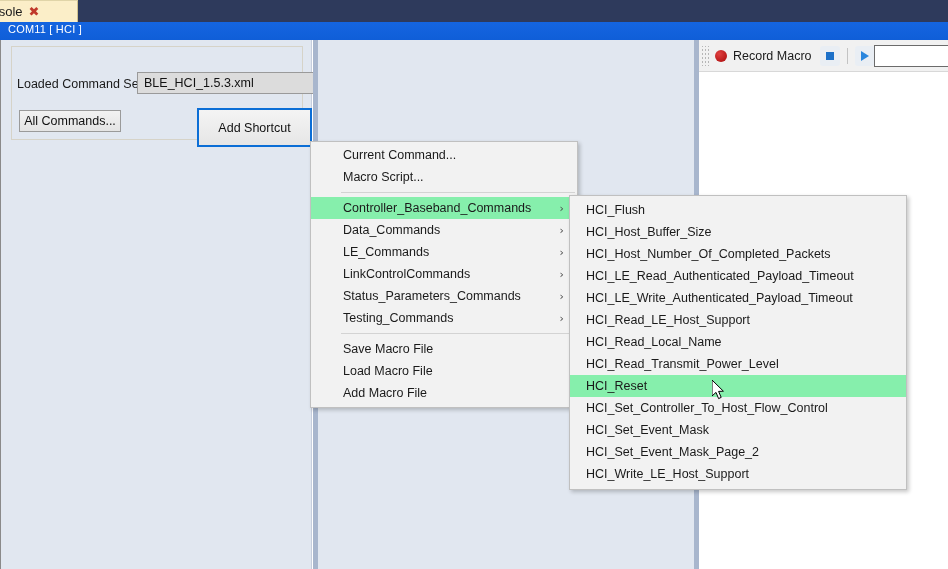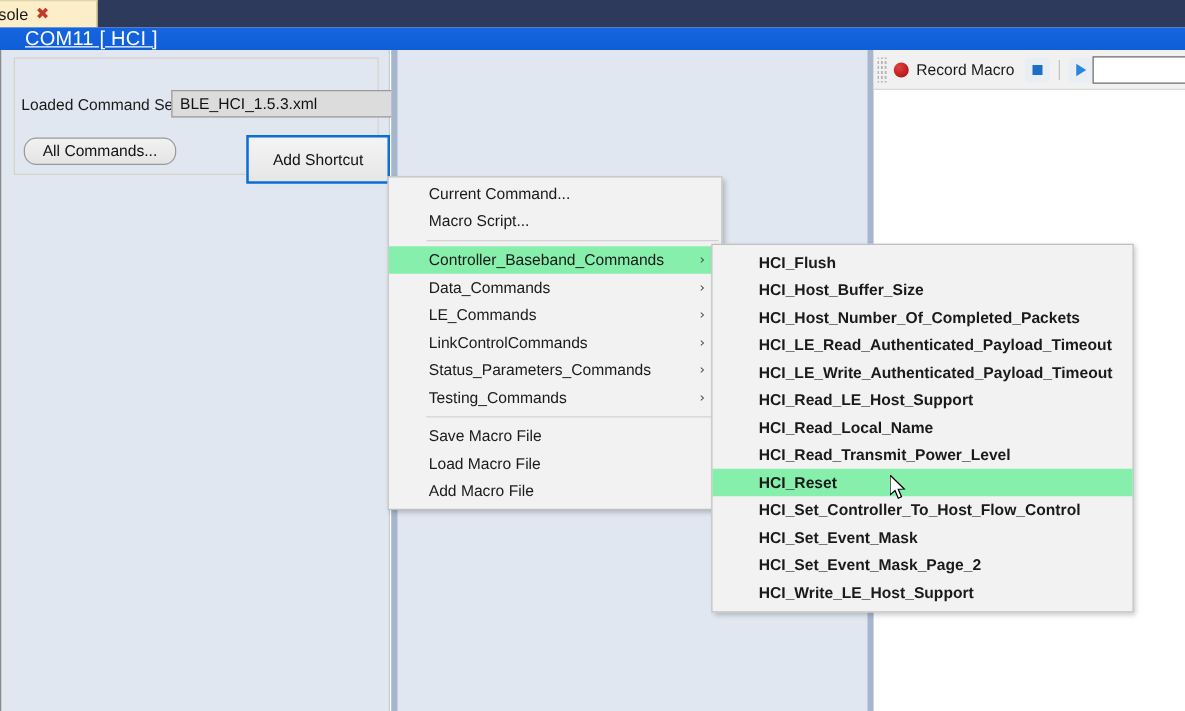--- a/index.html
+++ b/index.html
@@ -40,22 +40,22 @@
     font-family: "DejaVu Sans", sans-serif;
   }
 
   
   #window-title-bar {
     position: absolute; left: 0; top: 22px; width: 948px; height: 18px;
     background: linear-gradient(to bottom, #1565e0 0%, #0f5ed8 100%);
     color: #ffffff;
   }
   #window-title-text {
-    position: absolute; left: 20px; top: 1px;
-    font-size: 16px; color: #fff; letter-spacing: 0.2px; text-decoration: underline;
+    position: absolute; left: 8px; top: 1px;
+    font-size: 11px; color: #fff; letter-spacing: 0.2px;
   }
 
   
   #workspace {
     position: absolute; left: 0; top: 40px; width: 948px; height: 529px;
     background: #ffffff;
   }
 
   
   #left-panel {
@@ -90,21 +90,21 @@
   }
   .btn {
     position: absolute;
     background: linear-gradient(to bottom, #f2f2f2 0%, #e4e4e4 100%);
     border: 1px solid #9a9a9a;
     box-sizing: border-box;
     display: flex; align-items: center; justify-content: center;
     font-size: 12.5px; color: #111;
     cursor: default;
   }
-  #all-commands-button { left: 7px; top: 63px; width: 122px; height: 22px; border-radius: 10px; }
+  #all-commands-button { left: 7px; top: 63px; width: 102px; height: 22px; }
   #add-shortcut-button {
     left: 185px; top: 61px; width: 115px; height: 39px;
     border: 2px solid #0b6ed6;
     background: linear-gradient(to bottom, #f4f4f4 0%, #e6e6e6 100%);
   }
 
   
   #center-panel {
     position: absolute; left: 313px; top: 0; width: 385px; height: 529px;
     background: #e1e7f0;
@@ -212,21 +212,21 @@
   
   #submenu {
     position: absolute; left: 569px; top: 155px; width: 338px;
     background: #f2f2f2;
     border: 1px solid #c0c0c0;
     box-shadow: 2px 2px 4px rgba(0,0,0,0.22);
     padding: 3px 0 4px 0;
     box-sizing: border-box;
     z-index: 60;
   }
-  #submenu .menu-item { padding-left: 37px; font-weight: bold; }
+  #submenu .menu-item { padding-left: 16px; }
 
   
   #mouse-cursor {
     position: absolute; left: 712px; top: 340px;
     width: 14px; height: 21px;
     z-index: 200;
     pointer-events: none;
   }
 </style>
 </head>

